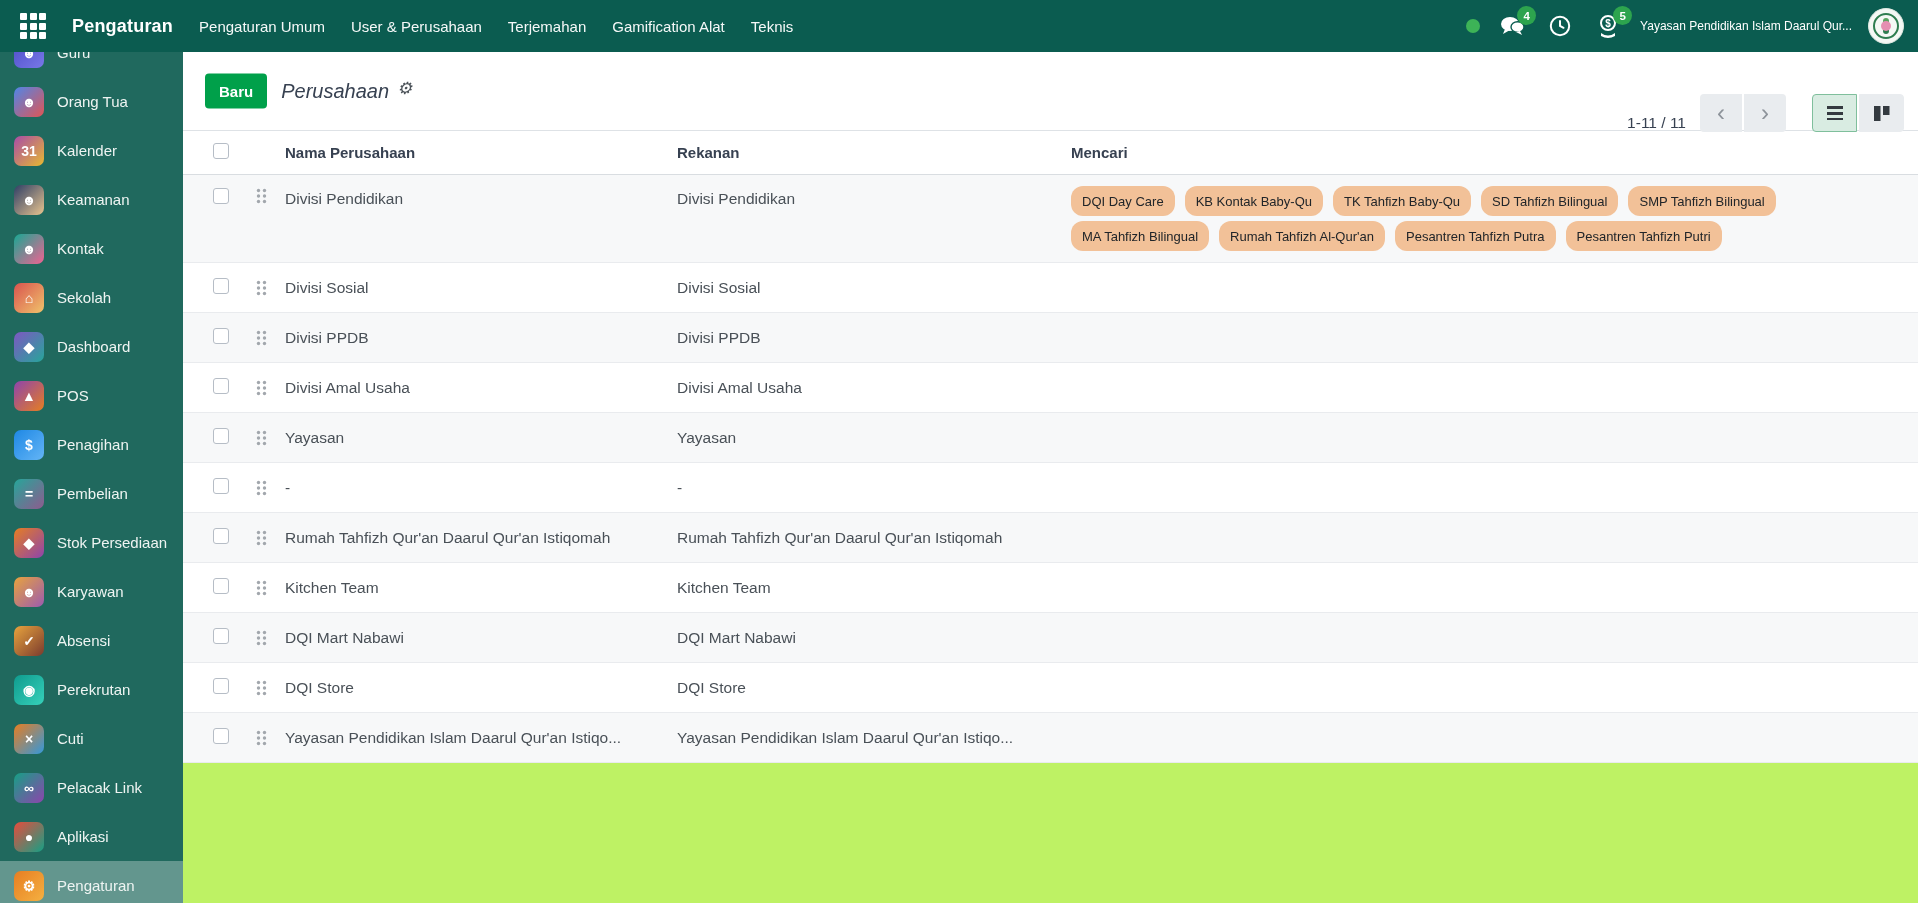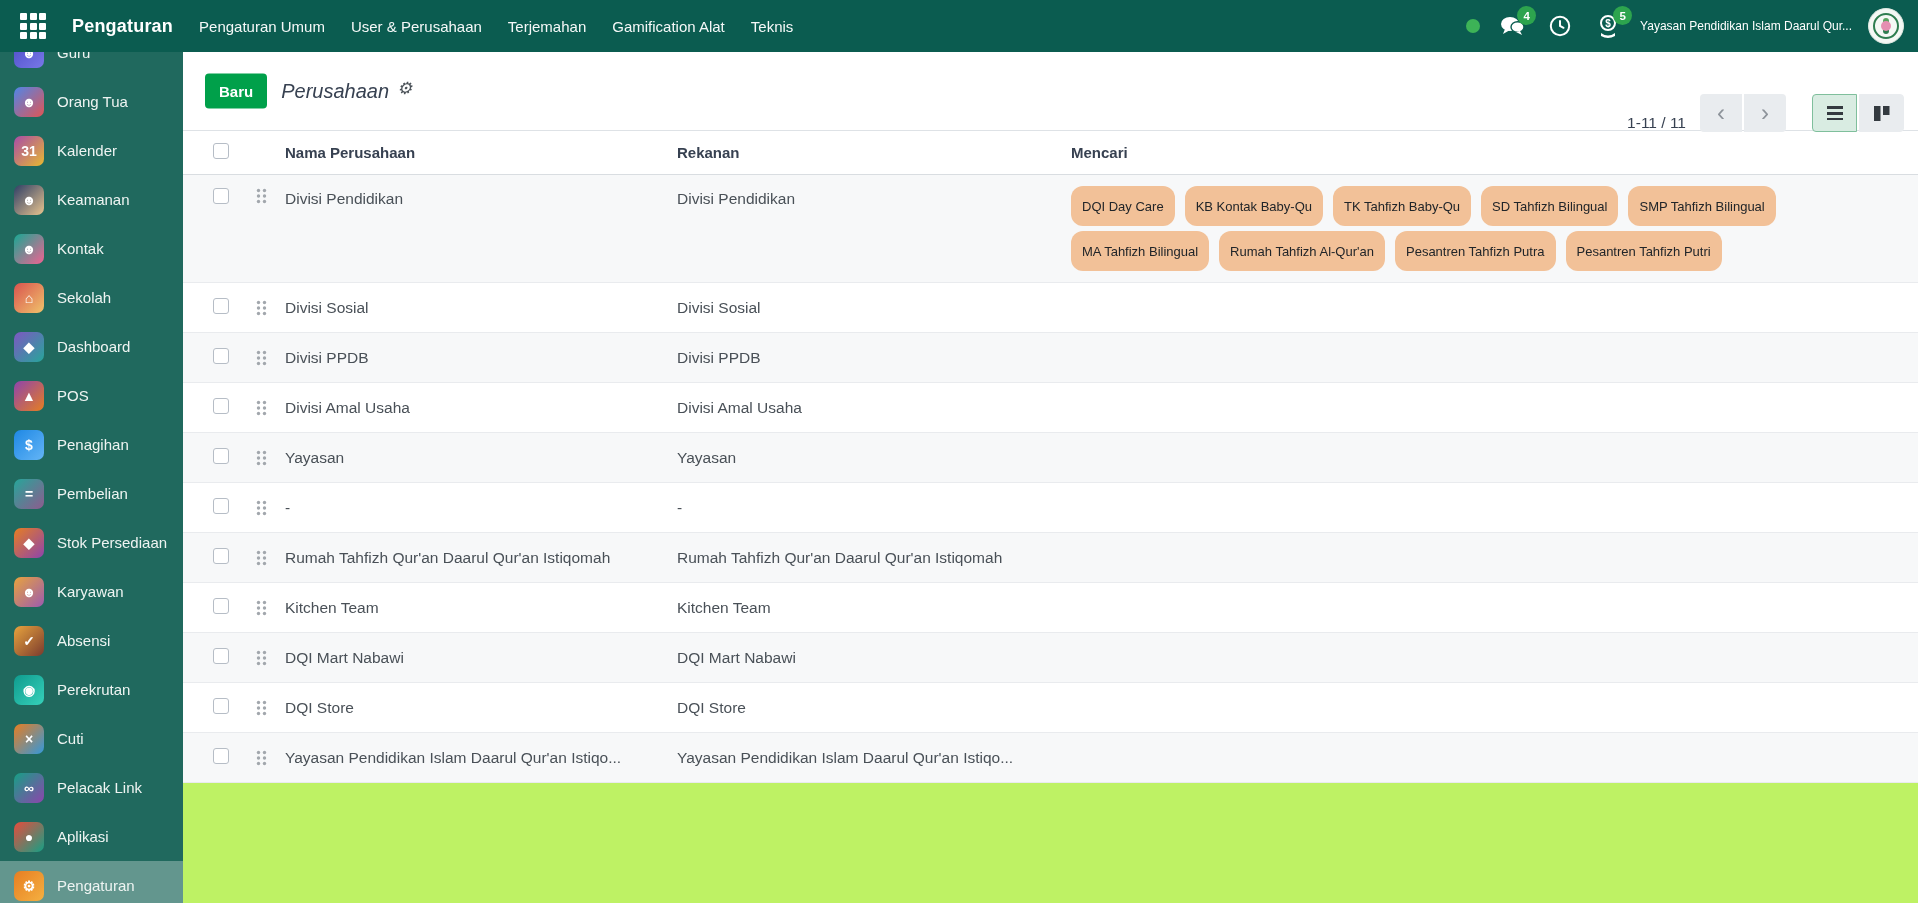--- a/index.html
+++ b/index.html
@@ -91,21 +91,21 @@
               display:inline-block; cursor:pointer; }
   .trow { min-height:50px; border-bottom:1px solid #e9ebee; cursor:pointer; background:#fff; }
   .trow.striped { background:#f7f8f9; }
   .td { font-size:15.5px; color:#495057; white-space:nowrap; overflow:hidden; text-overflow:ellipsis; }
   .trow.tall { align-items:start; }
   .trow.tall .cell-pad { padding-top:13px; }
   .trow.tall .td.cell-pad { padding-top:15px; }
   .handle { color:#a2a7ad; display:flex; align-items:center; }
   .tags { display:flex; flex-wrap:wrap; column-gap:10px; row-gap:5px; padding:11px 0; }
   .tag { background:var(--tag-bg,#f2c198); color:#212529; font-size:13px; font-weight:500;
-         height:40px; display:inline-flex; align-items:center; padding:0 11px;
+         height:30px; display:inline-flex; align-items:center; padding:0 11px;
          border-radius:12px; white-space:nowrap; }
 </style>
 </head>
 <body>
 
 <div class="page">
 
   <div class="navbar">
     <div class="nav-left">
       <div class="apps-grid">

